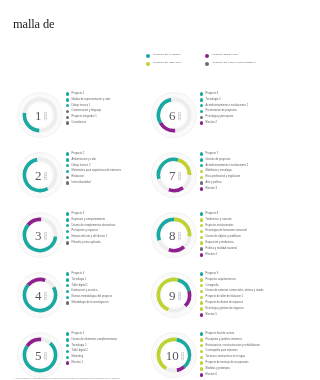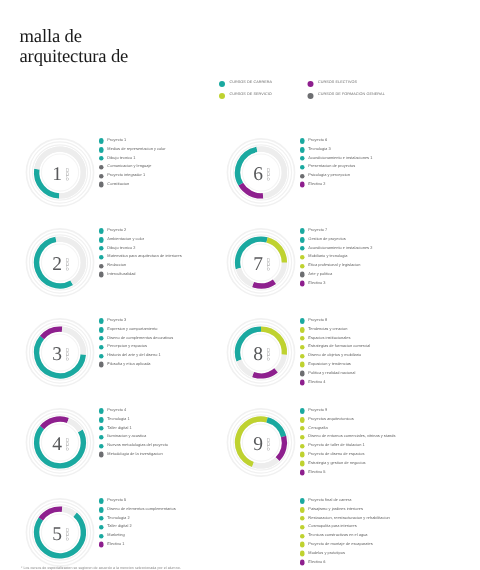--- a/index.html
+++ b/index.html
@@ -101,21 +101,20 @@
 </style>
 </head>
 <body>
 
 <div class="page">
 
   <div class="header">
 
     <div class="title">
       <span>malla de</span>
-      <span>arquitectura de</span>
     </div>
 
     <div class="legend">
       <div class="legend-row">
         <div class="legend-item">
           <span class="legend-dot" style="background:#1aa9a0"></span>
           <span class="legend-label">cursos de carrera</span>
         </div>
         <div class="legend-item">
           <span class="legend-dot" style="background:#8e1f8e"></span>
@@ -550,20 +549,37 @@
               <span class="c-dot" style="background: rgb(191, 210, 48);"></span>
               <span class="c-label">Estrategia y gestion de negocios</span>
             </div>
             <div class="course">
               <span class="c-dot" style="background: rgb(142, 31, 142);"></span>
               <span class="c-label">Electivo 5</span>
             </div>
           </div>
         </div>
         <div class="sem">
+          <div class="donut">
+            <svg viewBox="0 0 48 48">
+              <circle cx="24" cy="24" r="22.4" fill="none" stroke="#f1f1f1" stroke-width="1.1"></circle>
+              <circle cx="24" cy="24" r="20.4" fill="none" stroke="#f1f1f1" stroke-width="0.8"></circle>
+              <circle cx="24" cy="24" r="18.4" fill="none" stroke="#f1f1f1" stroke-width="0.8"></circle>
+              <circle cx="24" cy="24" r="15.6" fill="none" stroke="#ededed" stroke-width="3.6"></circle>
+              <path d="M 16.20 37.51 A 15.6 15.6 0 0 1 26.71 8.64" fill="none" stroke="#bfd230" stroke-width="3.6" stroke-linecap="butt"></path>
+              <path d="M 26.71 8.64 A 15.6 15.6 0 0 1 34.03 35.95" fill="none" stroke="#1aa9a0" stroke-width="3.6" stroke-linecap="butt"></path>
+              <path d="M 34.03 35.95 A 15.6 15.6 0 0 1 26.71 39.36" fill="none" stroke="#8e1f8e" stroke-width="3.6" stroke-linecap="butt"></path>
+              <path d="M 26.71 39.36 A 15.6 15.6 0 0 1 16.20 37.51" fill="none" stroke="#ededed" stroke-width="3.6" stroke-linecap="butt"></path>
+              <circle cx="24" cy="24" r="12.4" fill="#ffffff" stroke="#f4f4f4" stroke-width="0.7"></circle>
+            </svg>
+            <div class="donut-num">
+              <span class="num-big">10</span>
+              <span class="num-cic">ciclo</span>
+            </div>
+          </div>
           <div class="courses">
             <div class="course">
               <span class="c-dot" style="background: rgb(26, 169, 160);"></span>
               <span class="c-label">Proyecto final de carrera</span>
             </div>
             <div class="course">
               <span class="c-dot" style="background: rgb(191, 210, 48);"></span>
               <span class="c-label">Paisajismo y jardines interiores</span>
             </div>
             <div class="course">

